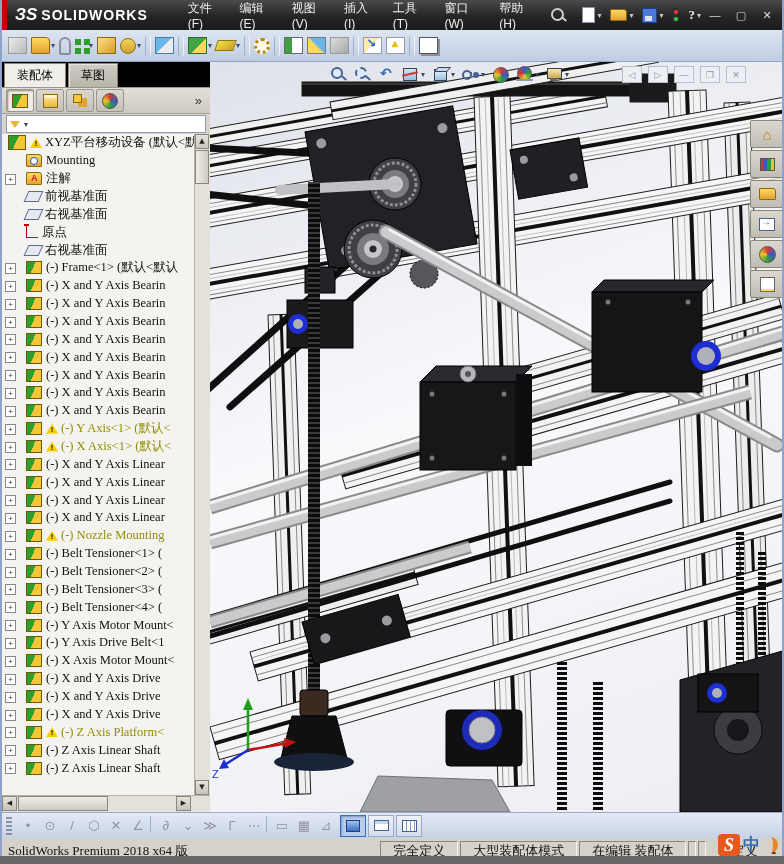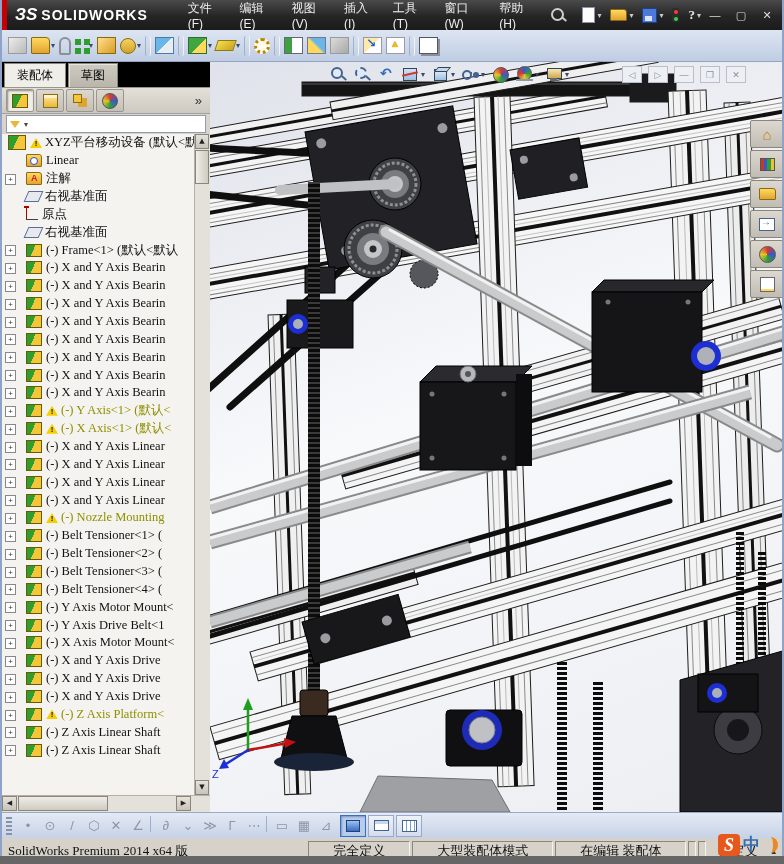--- a/index.html
+++ b/index.html
@@ -143,21 +143,21 @@
   .sk{width:20px;height:20px;display:flex;align-items:center;justify-content:center;color:#8f96a3;font-size:13px;}
   .sk.sep{width:3px;border-left:1px solid #9fb0cb;height:16px;}
   .skb{width:24px;height:20px;display:flex;align-items:center;justify-content:center;border:1px solid #9aa9c6;background:linear-gradient(180deg,#eef2f9,#d4dded);margin-left:2px;}
   .skb.active{border:1px solid #3a6ec0;background:#b9cdeb;box-shadow:inset 1px 1px 2px #7a95c0;}
   .g-cube{width:12px;height:10px;background:linear-gradient(180deg,#9dc2ee,#3a6ec0);border:1px solid #1f3f7e;}
   .g-pane{width:13px;height:9px;background:#fff;border:1px solid #46628e;box-shadow:inset 0 3px 0 #c5d8ee;}
   .g-table{width:13px;height:10px;background:repeating-linear-gradient(90deg,#fff 0 3px,#7aa0d0 3px 4px),repeating-linear-gradient(180deg,#fff 0 3px,#7aa0d0 3px 4px);border:1px solid #46628e;}
   
   .statusbar{position:absolute;left:0;top:838px;width:784px;height:26px;background:#d6d2c9;display:flex;align-items:center;font-family:"Liberation Serif","DejaVu Serif",serif;font-size:13px;color:#111;}
   .sbtext{padding-left:6px;flex:1;}
-  .scell{height:18px;line-height:18px;padding:0 24px;border:1px solid;border-color:#8a867c #f5f3ee #f5f3ee #8a867c;margin-right:2px;white-space:nowrap;}
+  .scell{height:18px;line-height:18px;padding:0 12px;border:1px solid;border-color:#8a867c #f5f3ee #f5f3ee #8a867c;margin-right:2px;white-space:nowrap;}
   .scell.tiny{width:6px;padding:0;}
   .scustom{display:flex;align-items:center;gap:14px;padding:0 10px;}
   .uparrow{font-size:9px;color:#333;}
   .watermark{position:absolute;right:4px;bottom:0px;display:flex;align-items:center;gap:3px;z-index:9;}
   .wm-s{width:22px;height:22px;background:#e8581c;border-radius:4px;color:#fff;font:bold italic 18px/22px "Liberation Serif",serif;text-align:center;}
   .wm-zh{color:#2f6db5;font:bold 17px "DejaVu Sans",sans-serif;}
   .wm-moon{width:10px;height:16px;border-radius:50%;border-right:5px solid #e8882a;}
 </style>
 </head>
 <body>
@@ -368,31 +368,37 @@
 
           <span class="tico i-root"></span>
           <span class="warnico">!</span>
           <span class="tlabel">XYZ平台移动设备  (默认&lt;默</span>
         </div>
 
         <div class="trow">
 
           <span class="tico i-hist"></span>
 
-          <span class="tlabel">Linear</span>
+          <span class="tlabel">Mounting</span>
         </div>
 
 
         <div class="trow">
           <span class="exp">+</span>
           <span class="tico i-ann"></span>
 
           <span class="tlabel">注解</span>
         </div>
 
+        <div class="trow">
+
+          <span class="tico i-plane"></span>
+
+          <span class="tlabel">前视基准面</span>
+        </div>
 
         <div class="trow">
 
           <span class="tico i-plane"></span>
 
           <span class="tlabel">右视基准面</span>
         </div>
 
         <div class="trow">
 
@@ -968,21 +974,21 @@
           <span class="g-pane"></span>
         </span>
 
         <span class="skb">
           <span class="g-table"></span>
         </span>
       </span>
   </div>
 
   <div class="statusbar">
-    <span class="sbtext">SolidWorks Premium 2014 x64 版</span>
+    <span class="sbtext">SolidWorks Premium 2018 x64 版</span>
     <span style="display:flex">
 
     <span class="scell">完全定义</span>
         <span class="scell">大型装配体模式</span>
         <span class="scell">在编辑 装配体</span>
       </span>
     <span class="scell tiny"></span>
     <span class="scell tiny"></span>
     <span class="scustom">
       <span>自定义</span>

